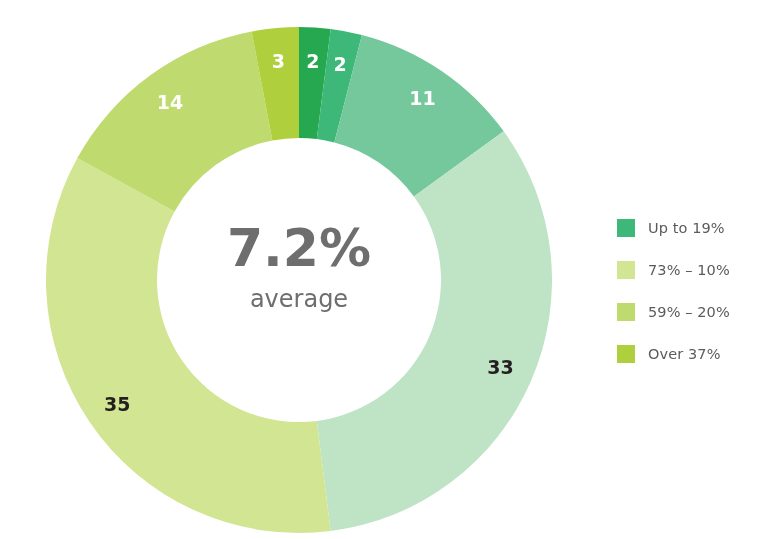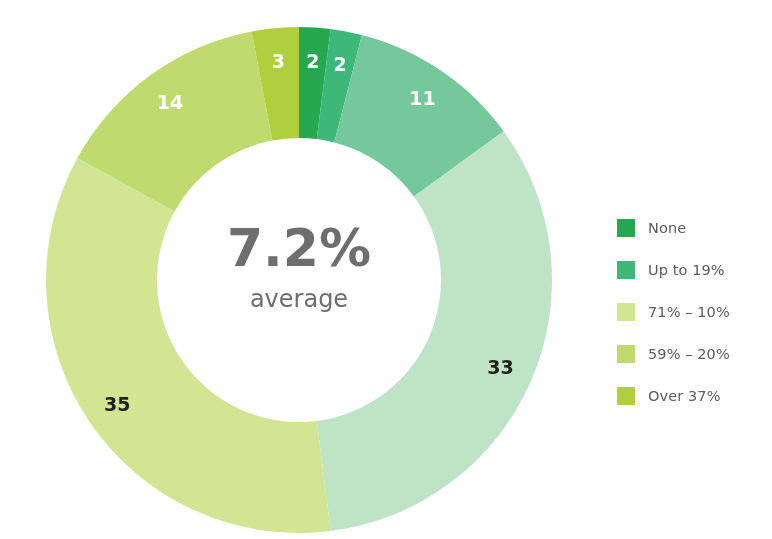--- a/index.html
+++ b/index.html
@@ -97,30 +97,26 @@
         <text x="117.3" y="410.5" text-anchor="middle" class="slice-label-dark">35</text>
         <text x="169.9" y="109.3" text-anchor="middle" class="slice-label-light">14</text>
         <text x="278.3" y="68.3" text-anchor="middle" class="slice-label-light">3</text>
       </g>
     <text id="center-value" x="299" y="266" text-anchor="middle" class="center-value">7.2%</text>
     <text id="center-caption" x="299" y="307" text-anchor="middle" class="center-caption">average</text>
   </svg>
 
   <div class="legend" id="legend">
       <div class="legend-item">
-        <span class="legend-swatch" style="background: rgb(37, 168, 80);"></span>
-        <span class="legend-label">None</span>
-      </div>
-      <div class="legend-item">
         <span class="legend-swatch" style="background: rgb(62, 184, 120);"></span>
         <span class="legend-label">Up to 19%</span>
       </div>
       <div class="legend-item">
         <span class="legend-swatch" style="background: rgb(210, 229, 147);"></span>
-        <span class="legend-label">71% – 10%</span>
+        <span class="legend-label">73% – 10%</span>
       </div>
       <div class="legend-item">
         <span class="legend-swatch" style="background: rgb(191, 218, 110);"></span>
         <span class="legend-label">59% – 20%</span>
       </div>
       <div class="legend-item">
         <span class="legend-swatch" style="background: rgb(175, 208, 60);"></span>
         <span class="legend-label">Over 37%</span>
       </div>
     </div>

